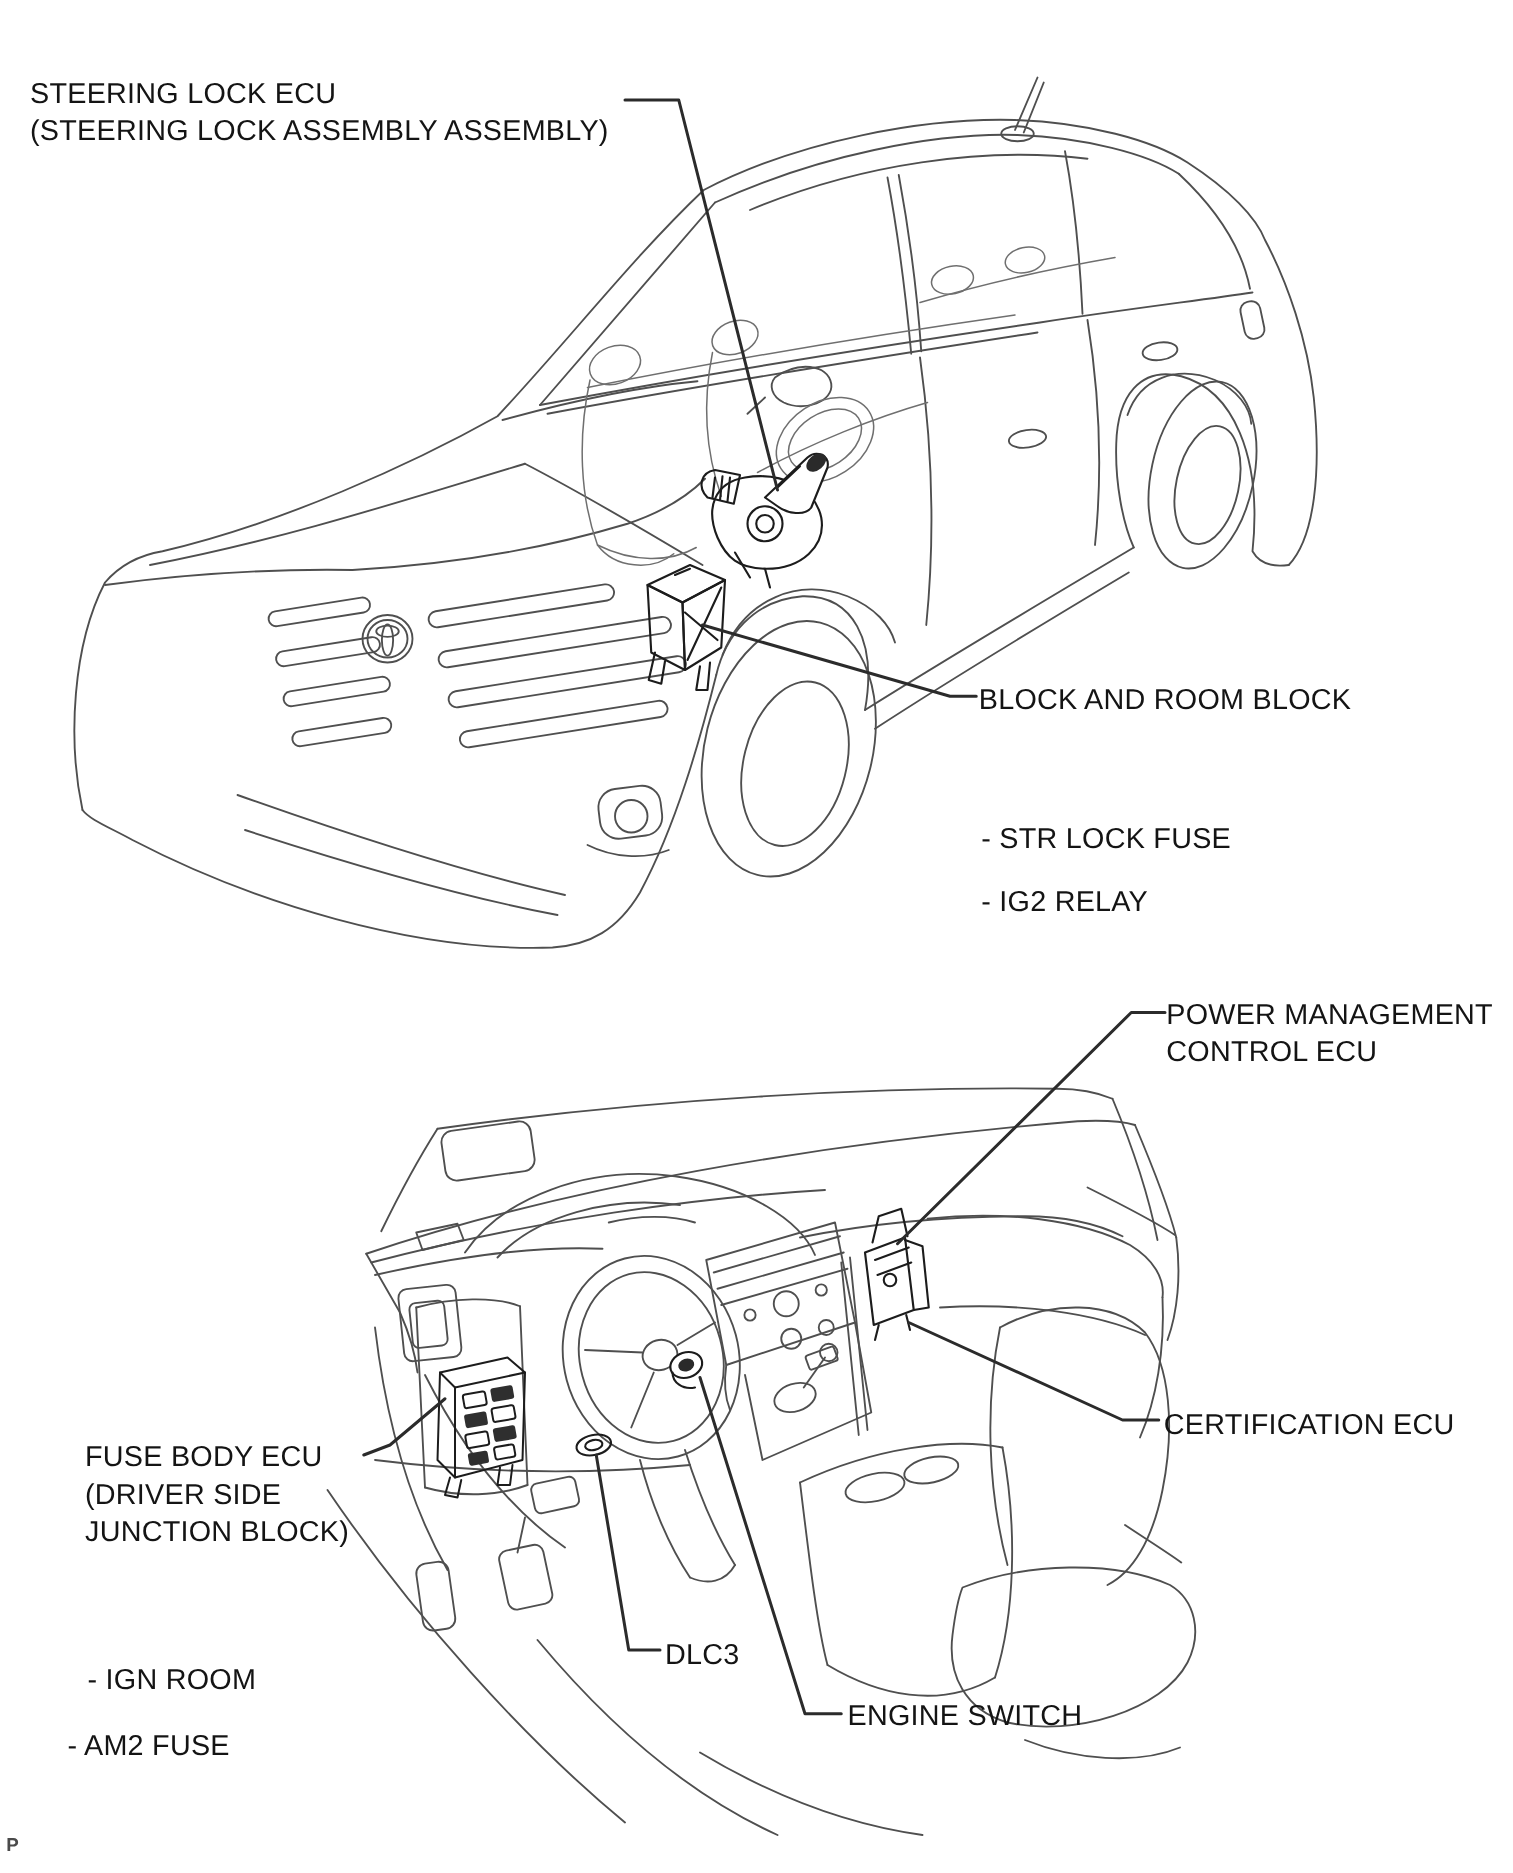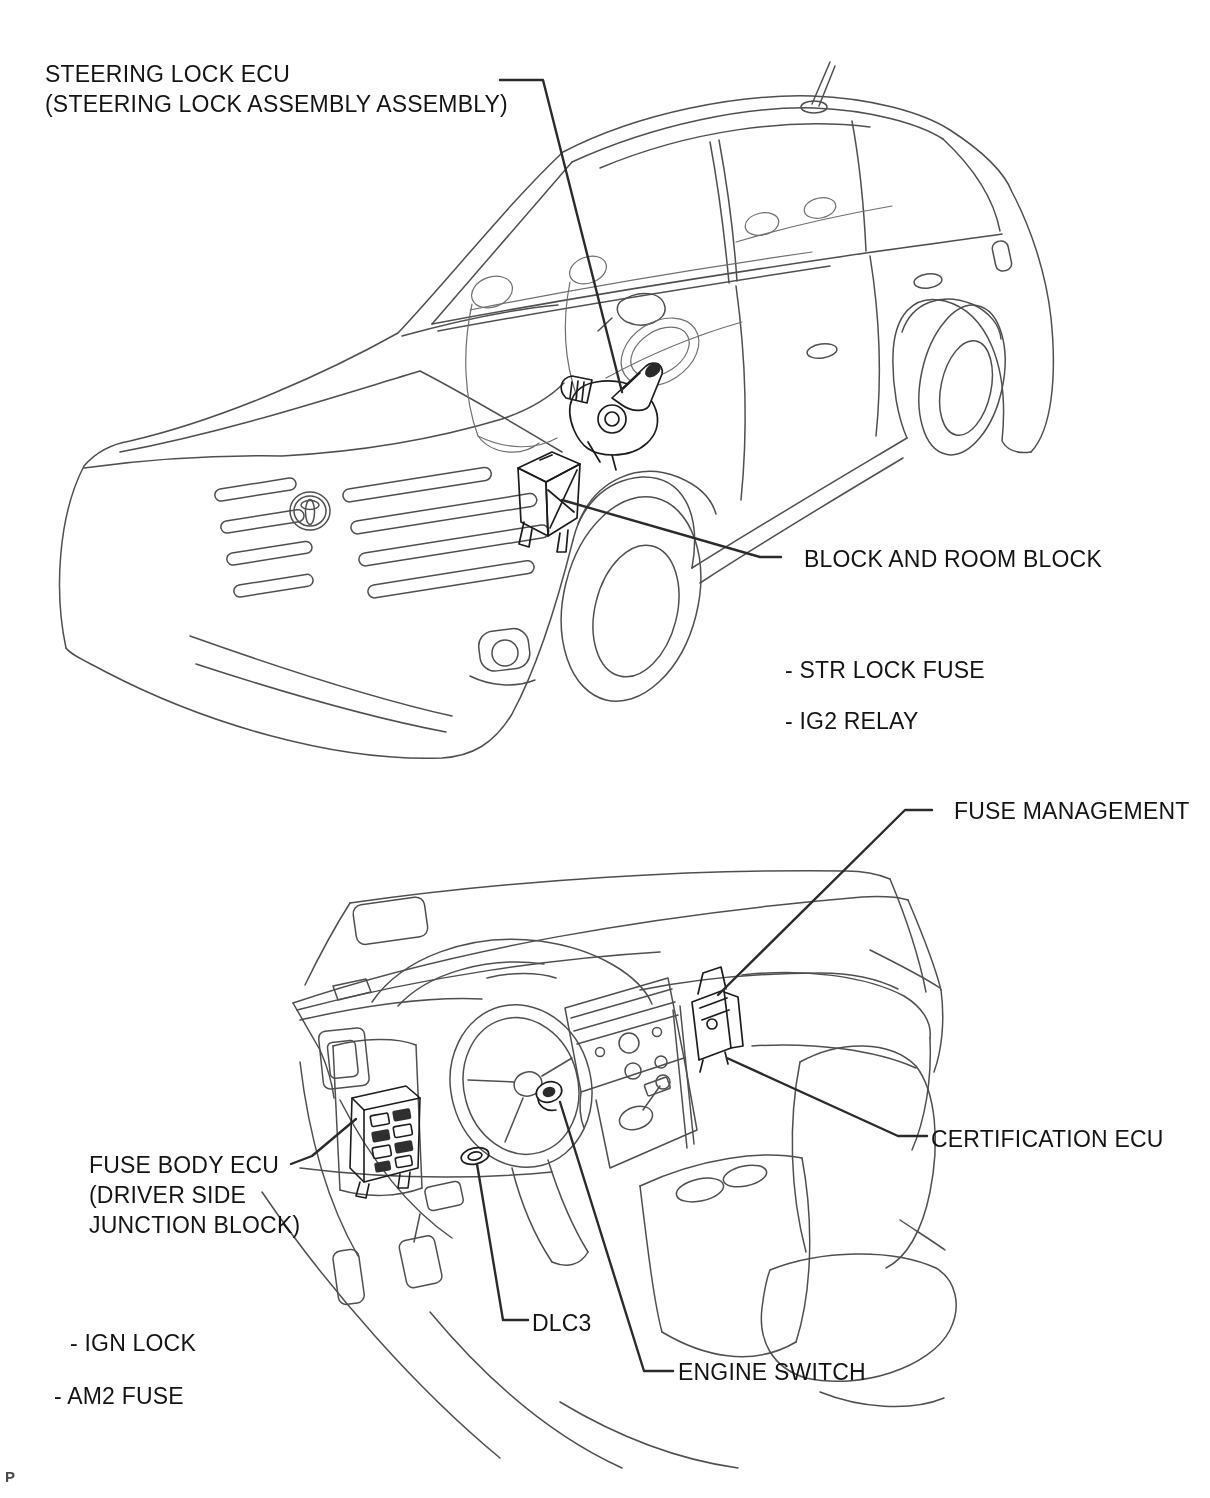--- a/index.html
+++ b/index.html
@@ -1,20 +1,20 @@
 <!DOCTYPE html>
 <html><head>
 <meta charset="utf-8">
 <style>
   html,body{margin:0;padding:0;background:#ffffff;}
   body{width:1210px;height:1498px;font-family:"Liberation Sans",sans-serif;}
   .stage{position:relative;width:1210px;height:1498px;background:#ffffff;overflow:hidden;}
   .stage svg{position:absolute;left:0;top:0;}
   .label{position:absolute;font-size:23px;line-height:30px;color:#141414;white-space:nowrap;letter-spacing:0.2px;}
-  .label span{display:block;margin-left:21px;}
+  .label span{display:block;}
   .page-marker{position:absolute;left:5px;top:1468px;font-size:15px;font-weight:bold;color:#4a4a4a;}
 </style>
 </head>
 <body>
 
 <div class="stage">
 
 <svg width="1210" height="1498" viewBox="0 0 1210 1498" xmlns="http://www.w3.org/2000/svg">
 
   <g fill="none" stroke="#4f4f4f" stroke-width="1.5" stroke-linecap="round" stroke-linejoin="round">
@@ -267,32 +267,33 @@
 
   <div class="label" style="left:783px;top:544px">
     <span>BLOCK AND ROOM BLOCK</span>
   </div>
 
   <div class="label" style="left:785px;top:655px">- STR LOCK FUSE</div>
 
   <div class="label" style="left:785px;top:706px">- IG2 RELAY</div>
 
   <div class="label" style="left:933px;top:796px">
-    <span>FUSE MANAGEMENT</span>
+    <span>POWER MANAGEMENT</span>
+    <span>CONTROL ECU</span>
   </div>
 
   <div class="label" style="left:931px;top:1124px">CERTIFICATION ECU</div>
 
   <div class="label" style="left:68px;top:1150px">
     <span>FUSE BODY ECU</span>
     <span>(DRIVER SIDE</span>
     <span>JUNCTION BLOCK)</span>
   </div>
 
-  <div class="label" style="left:70px;top:1328px">- IGN LOCK</div>
+  <div class="label" style="left:70px;top:1328px">- IGN ROOM</div>
 
   <div class="label" style="left:54px;top:1381px">- AM2 FUSE</div>
 
   <div class="label" style="left:532px;top:1308px">DLC3</div>
 
   <div class="label" style="left:678px;top:1357px">ENGINE SWITCH</div>
 
   <div class="page-marker">P</div>
 
 </div>

